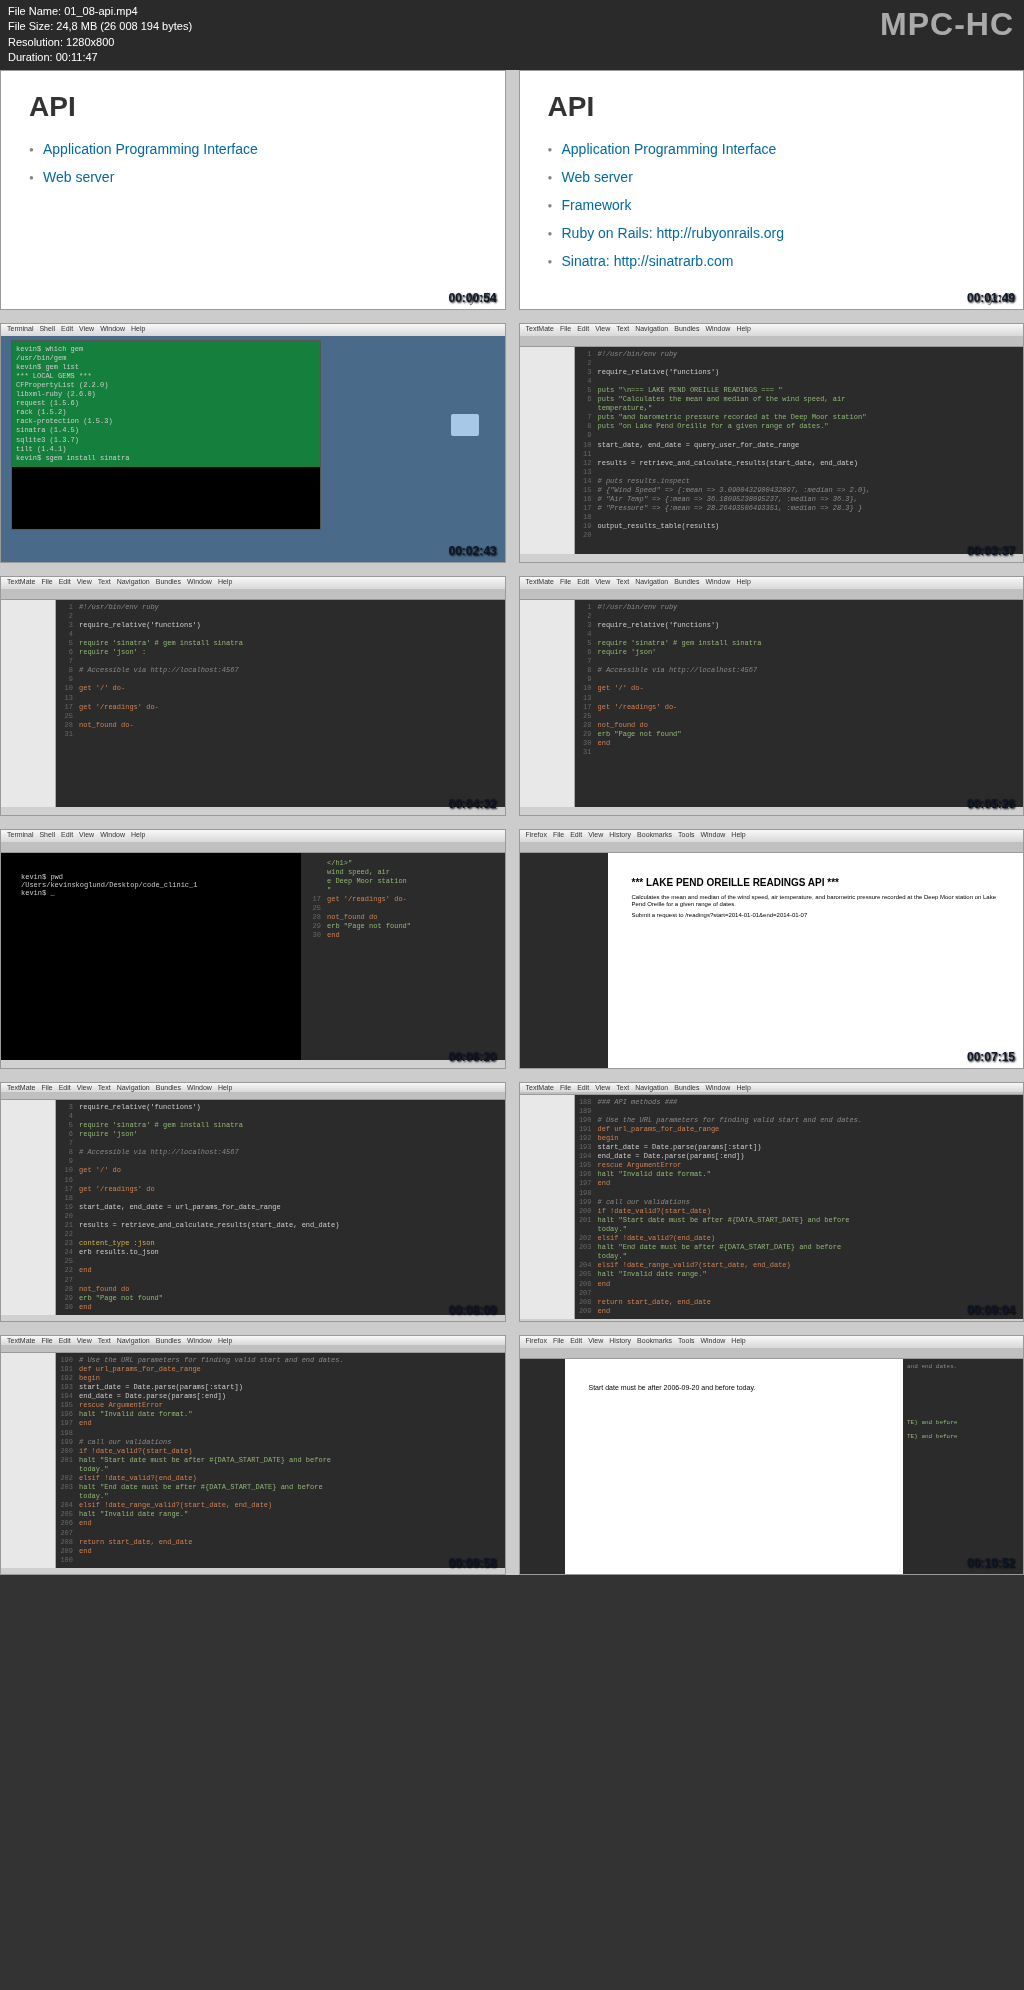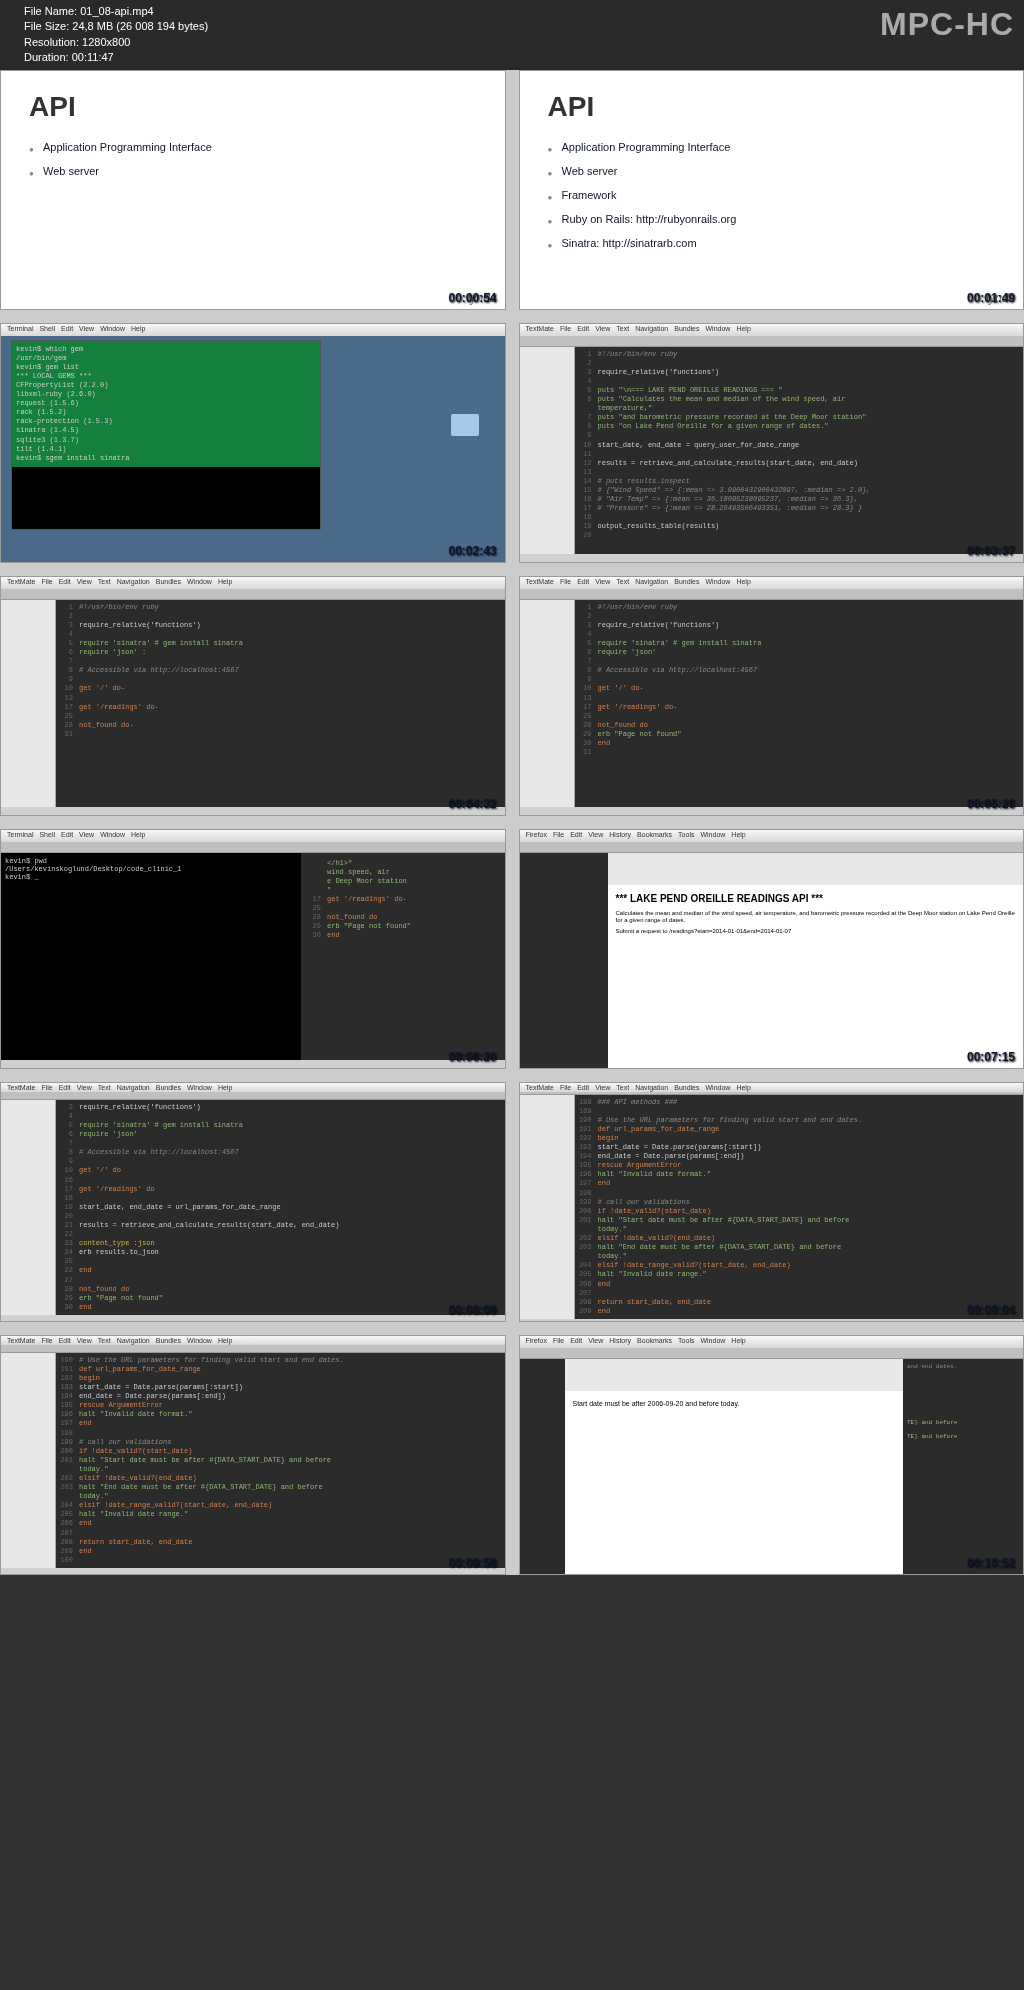--- a/index.html
+++ b/index.html
@@ -1,49 +1,49 @@
 <!DOCTYPE html>
 <html><head>
 <meta charset="utf-8">
 <style>
 * { margin: 0; padding: 0; box-sizing: border-box; }
 body { font-family: Arial, sans-serif; background: #333; width: 1024px; }
-.header { position: relative; background: #2a2a2a; color: #fff; padding: 4px 24px; font-size: 11px; line-height: 1.4; }
+.header { position: relative; background: #2a2a2a; color: #fff; padding: 4px 8px; font-size: 11px; line-height: 1.4; }
 .header-logo { position: absolute; right: 10px; top: 2px; font-size: 32px; font-weight: bold; letter-spacing: 1px; color: #ffffff; opacity: 0.6; }
 .grid { display: grid; grid-template-columns: 1fr 1fr; gap: 13px; background: #ccc; }
 .tile { background: #fff; position: relative; height: 240px; overflow: hidden; border: 1px solid #999; }
 .tile-slide { background: #fff; padding: 20px 28px; display: flex; flex-direction: column; }
 .slide-title { font-size: 28px; font-weight: bold; color: #333; margin-bottom: 18px; }
 .slide-list { list-style: none; }
-.slide-list li { font-size: 11px; color: #0f172a; margin-bottom: 12px; padding-left: 14px; position: relative; }
+.slide-list li { font-size: 14px; color: #0369a1; margin-bottom: 12px; padding-left: 14px; position: relative; }
 .slide-list li::before { content: "●"; position: absolute; left: 0; font-size: 8px; top: 4px; color: #888; }
 .watermark { position: absolute; right: 8px; bottom: 4px; color: #777; font-size: 12px; font-style: italic; }
 .timestamp { position: absolute; right: 8px; bottom: 4px; font-size: 12px; font-weight: bold; color: #0f172a; text-shadow: 1px 1px 2px #000; z-index: 10; }
 .mac-app { background: #e8e8e8; height: 100%; display: flex; flex-direction: column; }
 .mac-menubar { height: 12px; background: linear-gradient(#f8f8f8,#d8d8d8); font-size: 7px; color: #333; padding: 1px 6px; display: flex; gap: 6px; }
 .mac-tabs { height: 11px; background: #c0c0c0; border-bottom: 1px solid #999; }
 .editor-body { flex: 1; display: flex; background: #1a1a1a; }
 .sidebar { width: 55px; background: #e8e8e8; border-right: 1px solid #aaa; }
 .code-area { flex: 1; background: #2b2b2b; font-family: 'Courier New', monospace; font-size: 7px; padding: 3px; color: #ccc; line-height: 1.3; overflow: hidden; }
 .code-area .ln { display: flex; }
 .code-area .lnum { color: #666; width: 14px; text-align: right; margin-right: 6px; flex-shrink: 0; }
 .kw { color: #d08050; }
 .str { color: #8fb573; }
 .cmt { color: #888; font-style: italic; }
 .fn { color: #d0b050; }
 .terminal { flex: 1; background: #15803d; font-family: 'Courier New', monospace; font-size: 7px; color: #ccc; padding: 4px; line-height: 1.3; }
 .desktop { background: #4a6a8a; position: absolute; inset: 0; }
 .desktop .folder { position: absolute; right: 20px; top: 90px; width: 40px; text-align: center; font-size: 6px; color: #fff; }
 .desktop .folder-icon { width: 28px; height: 22px; background: #a8c8e8; border-radius: 2px; margin: 0 auto 2px; }
 .term-window { position: absolute; top: 16px; left: 10px; width: 310px; height: 190px; background: #000; border: 1px solid #555; }
-.browser-body { background: #fff; flex: 1; padding: 8px; font-size: 8px; color: #000; margin-top: 32px; }
+.browser-body { background: #fff; flex: 1; padding: 24px; font-size: 8px; color: #000; }
 .browser-body h3 { font-size: 10px; font-weight: bold; margin-bottom: 6px; }
 .browser-body p { font-size: 6px; line-height: 1.3; margin-bottom: 3px; }
 .split-term { display: flex; flex: 1; }
-.split-term .term-left { width: 300px; background: #000; font-family: 'Courier New', monospace; font-size: 7px; color: #ccc; padding: 4px; }
+.split-term .term-left { width: 300px; background: #000; font-family: 'Courier New', monospace; font-size: 7px; color: #ccc; padding: 20px; }
 .split-term .code-right { flex: 1; background: #2b2b2b; font-family: 'Courier New', monospace; font-size: 7px; padding: 3px; color: #ccc; }
 .statusbar { height: 8px; background: #d0d0d0; }
 </style>
 </head>
 <body>
 
 <div class="header">
   <div>File Name: 01_08-api.mp4</div>
   <div>File Size: 24,8 MB (26 008 194 bytes)</div>
   <div>Resolution: 1280x800</div>

